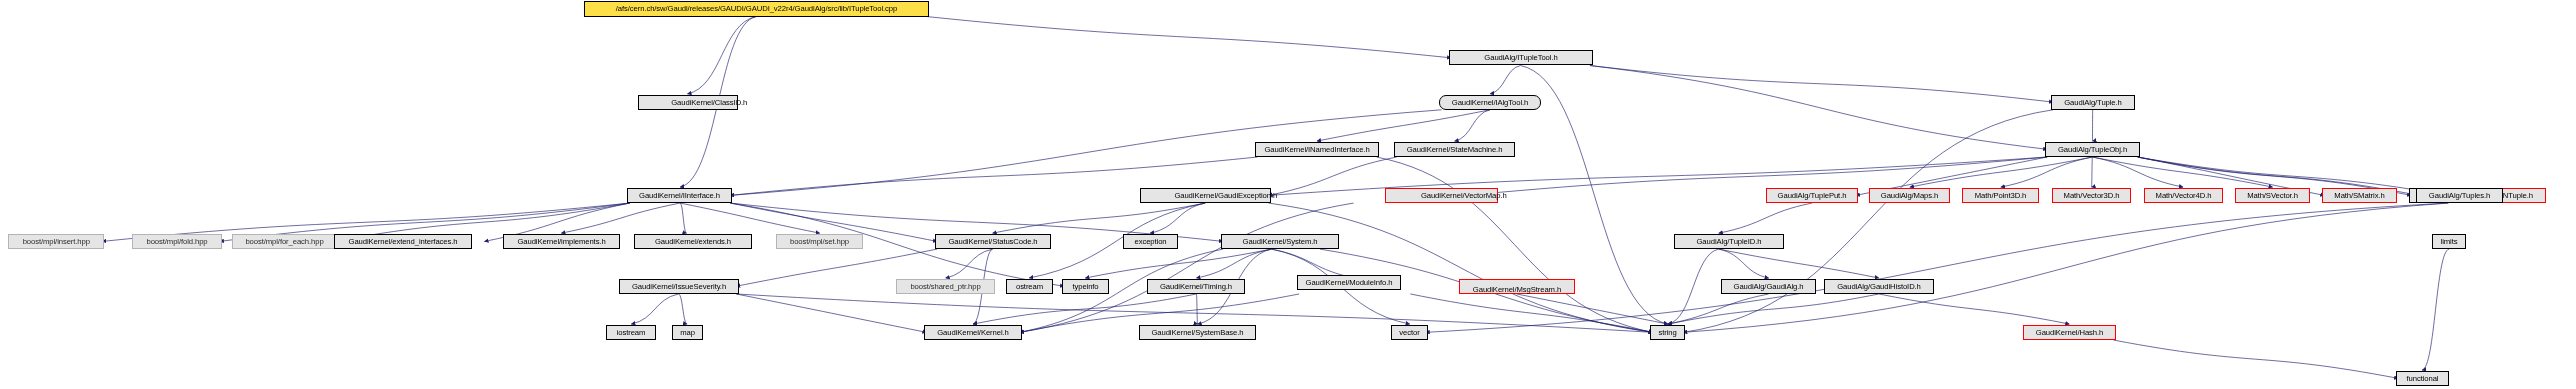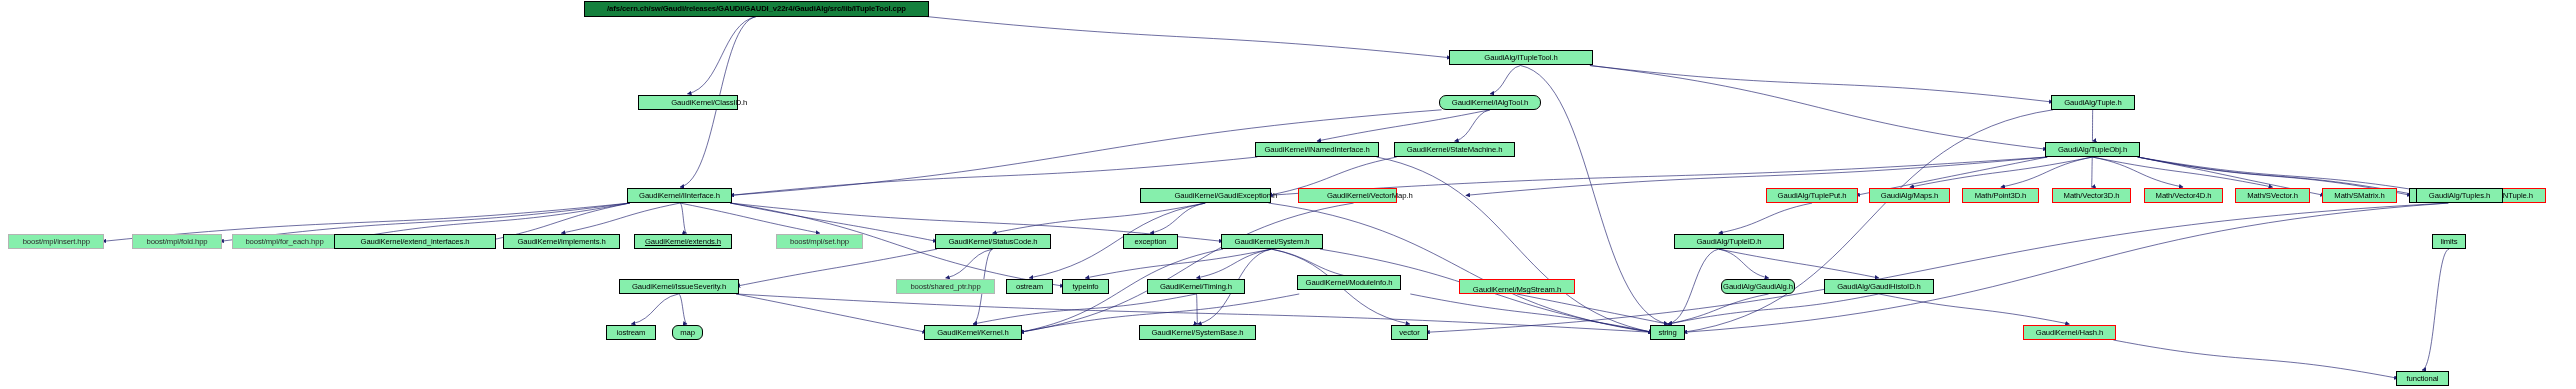--- a/index.html
+++ b/index.html
@@ -25,34 +25,33 @@
     pointer-events: none;
   }
   .node {
     position: absolute;
     box-sizing: border-box;
     display: flex;
     align-items: center;
     justify-content: center;
     height: 15.4px;
     border: 0.6px solid #000000;
-    background: #86efac;
+    background: #e5e5e5;
     color: #000000;
     font-size: 7.7px;
     line-height: 7.7px;
     white-space: nowrap;
     padding: 0 3.5px;
     letter-spacing: -0.1px;
     z-index: 5;
   }
   .node.root {
-    background: #15803d;
+    background: #fde047;
     border-color: #000000;
     color: #000000;
-    font-weight: bold;
   }
   .node.red {
     border-color: #ff0000;
   }
   .node.grey {
     border-color: #b4b4b4;
     color: #2b2b2b;
   }
   .node-label {
     display: block;
@@ -165,21 +164,21 @@
     </div>
     <div class="node" style="left: 2045px; top: 142px; width: 95px;">
       <span class="node-label">GaudiAlg/TupleObj.h</span>
     </div>
     <div class="node" style="left: 627px; top: 188px; width: 105px;">
       <span class="node-label">GaudiKernel/IInterface.h</span>
     </div>
     <div class="node" style="left: 1140px; top: 188px; width: 131px; padding-left: 44px;">
       <span class="node-label">GaudiKernel/GaudiException.h</span>
     </div>
-    <div class="node red" style="left: 1298px; top: 188px; width: 99px; padding-left: 48px;">
+    <div class="node red" style="left: 1385px; top: 188px; width: 113px; padding-left: 48px;">
       <span class="node-label">GaudiKernel/VectorMap.h</span>
     </div>
     <div class="node red" style="left: 1766px; top: 188px; width: 92px;">
       <span class="node-label">GaudiAlg/TuplePut.h</span>
     </div>
     <div class="node red" style="left: 1869px; top: 188px; width: 81px;">
       <span class="node-label">GaudiAlg/Maps.h</span>
     </div>
     <div class="node red" style="left: 1962px; top: 188px; width: 77px;">
       <span class="node-label">Math/Point3D.h</span>
@@ -207,39 +206,39 @@
     </div>
     <div class="node grey" style="left: 8.3px; top: 234px; width: 96px;">
       <span class="node-label">boost/mpl/insert.hpp</span>
     </div>
     <div class="node grey" style="left: 132px; top: 234px; width: 90px;">
       <span class="node-label">boost/mpl/fold.hpp</span>
     </div>
     <div class="node grey" style="left: 232px; top: 234px; width: 105px;">
       <span class="node-label">boost/mpl/for_each.hpp</span>
     </div>
-    <div class="node" style="left: 334px; top: 234px; width: 162px;">
+    <div class="node" style="left: 334px; top: 234px; width: 138px;">
       <span class="node-label">GaudiKernel/extend_interfaces.h</span>
     </div>
     <div class="node" style="left: 503px; top: 234px; width: 117px;">
       <span class="node-label">GaudiKernel/implements.h</span>
     </div>
-    <div class="node" style="left: 634px; top: 234px; width: 98px; text-decoration: underline;">
+    <div class="node" style="left: 634px; top: 234px; width: 118px;">
       <span class="node-label">GaudiKernel/extends.h</span>
     </div>
     <div class="node grey" style="left: 776px; top: 234px; width: 87px;">
       <span class="node-label">boost/mpl/set.hpp</span>
     </div>
     <div class="node" style="left: 935px; top: 234px; width: 116px;">
       <span class="node-label">GaudiKernel/StatusCode.h</span>
     </div>
     <div class="node" style="left: 1123px; top: 234px; width: 55px;">
       <span class="node-label">exception</span>
     </div>
-    <div class="node" style="left: 1221px; top: 234px; width: 102px;">
+    <div class="node" style="left: 1221px; top: 234px; width: 118px;">
       <span class="node-label">GaudiKernel/System.h</span>
     </div>
     <div class="node" style="left: 1674px; top: 234px; width: 110px;">
       <span class="node-label">GaudiAlg/TupleID.h</span>
     </div>
     <div class="node" style="left: 2432px; top: 234px; width: 34px;">
       <span class="node-label">limits</span>
     </div>
     <div class="node" style="left: 619px; top: 279px; width: 120px;">
       <span class="node-label">GaudiKernel/IssueSeverity.h</span>
@@ -255,30 +254,30 @@
     </div>
     <div class="node" style="left: 1147px; top: 279px; width: 98px;">
       <span class="node-label">GaudiKernel/Timing.h</span>
     </div>
     <div class="node" style="left: 1297px; top: 263px; width: 104px; margin-top: 12px;">
       <span class="node-label">GaudiKernel/ModuleInfo.h</span>
     </div>
     <div class="node red" style="left: 1459px; top: 279px; width: 116px; align-items: flex-end;">
       <span class="node-label">GaudiKernel/MsgStream.h</span>
     </div>
-    <div class="node" style="left: 1721px; top: 279px; width: 74px; border-radius: 6px;">
+    <div class="node" style="left: 1721px; top: 279px; width: 95px;">
       <span class="node-label">GaudiAlg/GaudiAlg.h</span>
     </div>
     <div class="node" style="left: 1824px; top: 279px; width: 110px;">
       <span class="node-label">GaudiAlg/GaudiHistoID.h</span>
     </div>
     <div class="node" style="left: 606px; top: 325px; width: 50px;">
       <span class="node-label">iostream</span>
     </div>
-    <div class="node" style="left: 672px; top: 325px; width: 31px; border-radius: 6px;">
+    <div class="node" style="left: 672px; top: 325px; width: 31px;">
       <span class="node-label">map</span>
     </div>
     <div class="node" style="left: 924px; top: 325px; width: 98px;">
       <span class="node-label">GaudiKernel/Kernel.h</span>
     </div>
     <div class="node" style="left: 1139px; top: 325px; width: 117px;">
       <span class="node-label">GaudiKernel/SystemBase.h</span>
     </div>
     <div class="node" style="left: 1391px; top: 325px; width: 37px;">
       <span class="node-label">vector</span>

